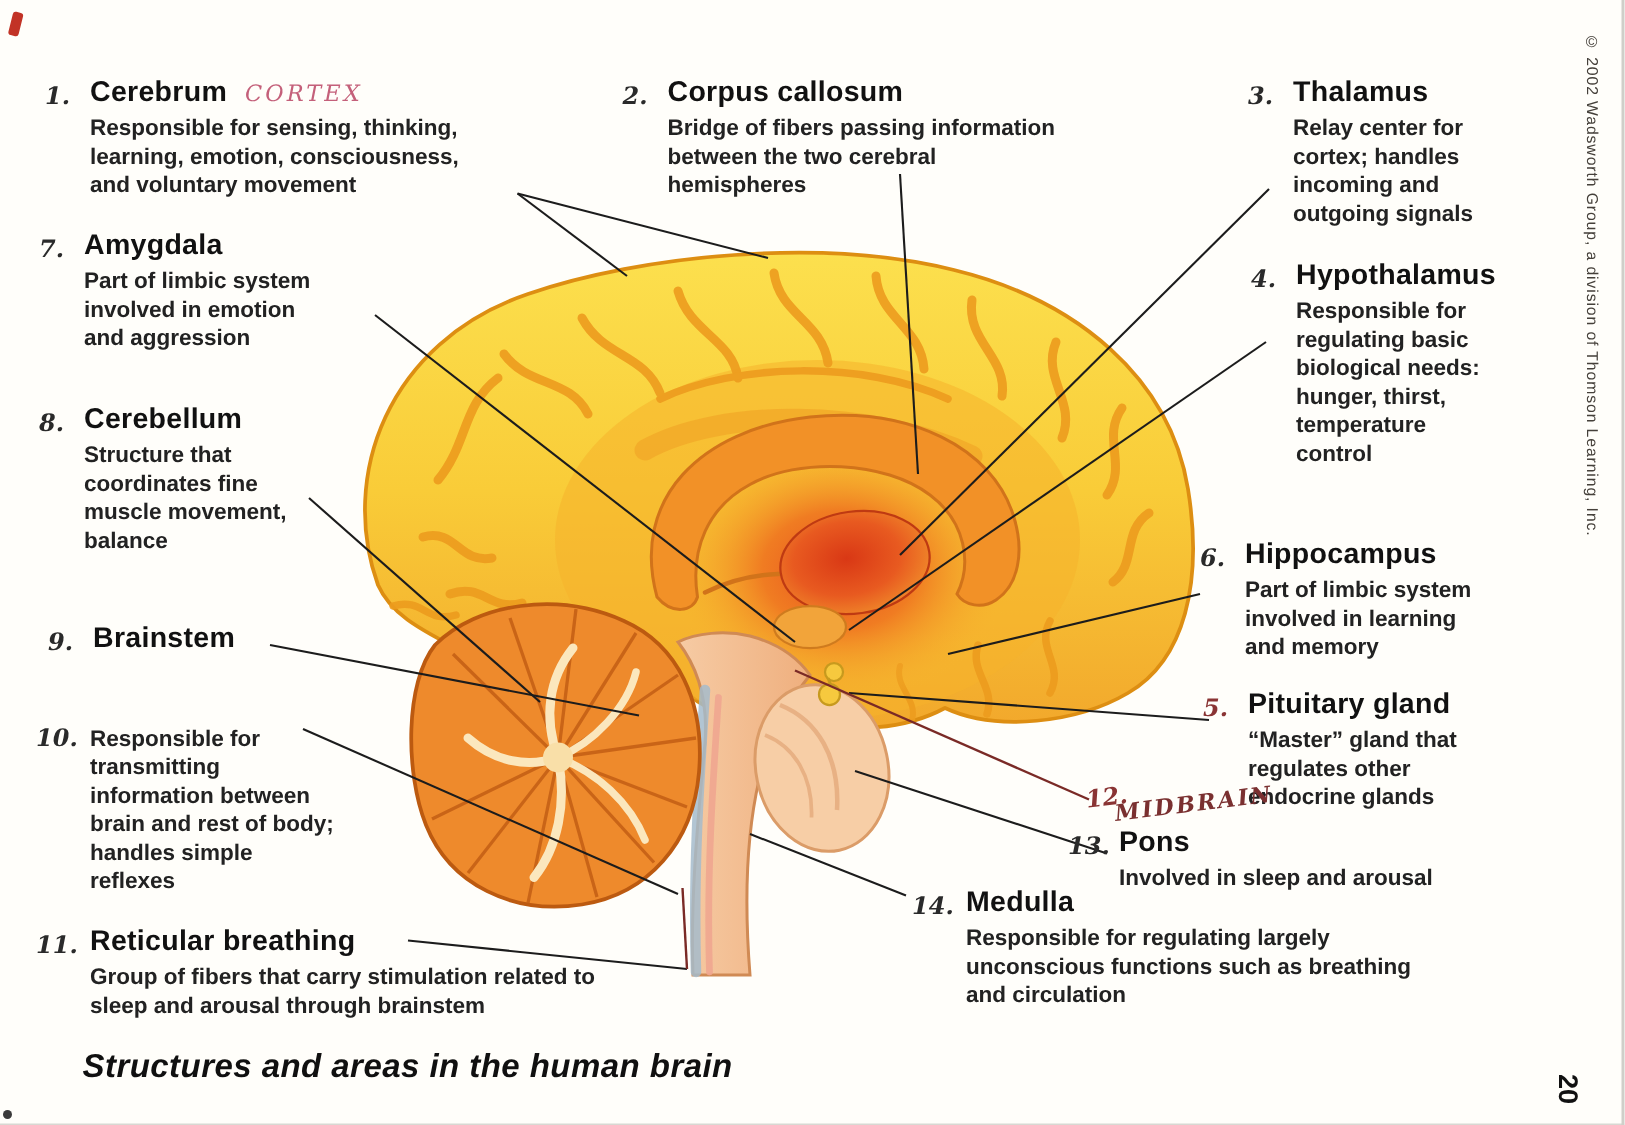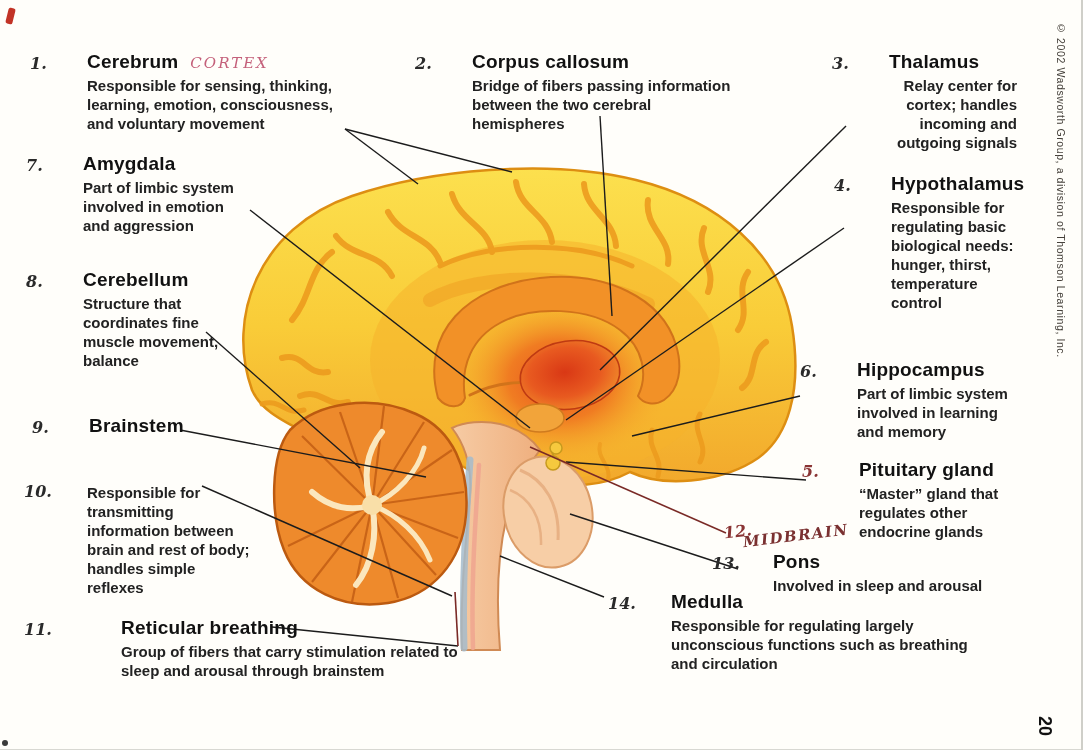--- a/index.html
+++ b/index.html
@@ -10,21 +10,21 @@
     box-shadow: inset -2px 0 0 #cfcfc9, inset 0 -1px 0 #d8d8d2;
   }
   #brain-svg { position:absolute; inset:0; width:1083px; height:750px; }
 
   .label { position:absolute; display:flex; align-items:flex-start; color:#1c1c1c; }
   .num {
     font-family:"DejaVu Serif", serif; font-style:italic; font-weight:600;
     font-size:16px; min-width:30px; flex-shrink:0; color:#2a2a2a; padding-top:2px;
   }
   .num.red { color:#8a3434; }
-  .txt { display:block;margin-left:27px; }
+  .txt { display:block; }
   .title-row { display:flex; align-items:baseline; }
   .title {
     font-weight:bold; font-size:19px; color:#111; letter-spacing:0.2px; line-height:1.1;
   }
   .annot {
     font-family:"DejaVu Serif", serif; font-style:italic;
     color:#c4607a; font-size:15px; letter-spacing:2px; margin-left:12px;
   }
   .desc {
     font-weight:bold; font-size:15px; line-height:1.27; color:#222; margin-top:3px;
@@ -208,21 +208,21 @@
     <div class="txt" style="width:275px;">
       <div class="title-row">
           <span class="title">Corpus callosum</span>
         </div>
       <div class="desc">Bridge of fibers passing information between the two cerebral hemispheres</div>
     </div>
   </div>
 
   <div class="label" style="left:832px; top:52px;">
     <span class="num">3.</span>
-    <div class="txt" style="width:128px;text-align:right;">
+    <div class="txt" style="width:128px;">
       <div class="title-row">
           <span class="title">Thalamus</span>
         </div>
       <div class="desc">Relay center for cortex; handles incoming and outgoing signals</div>
     </div>
   </div>
 
   <div class="label" style="left:834px; top:174px;">
     <span class="num">4.</span>
     <div class="txt" style="width:132px;">
@@ -282,21 +282,21 @@
     </div>
   </div>
 
   <div class="label" style="left:24px; top:480px;">
     <span class="num" style="min-width:36px;">10.</span>
     <div class="txt" style="width:165px;">
       <div class="desc">Responsible for transmitting information between brain and rest of body; handles simple reflexes</div>
     </div>
   </div>
 
-  <div class="label" style="left:24px; top:618px;gap:34px;">
+  <div class="label" style="left:24px; top:618px;">
     <span class="num" style="min-width:36px;">11.</span>
     <div class="txt" style="width:350px;">
       <div class="title-row">
           <span class="title">Reticular breathing</span>
         </div>
       <div class="desc">Group of fibers that carry stimulation related to sleep and arousal through brainstem</div>
     </div>
   </div>
 
   <div class="label handwritten-label" style="left:724px; top:514px;">
@@ -317,16 +317,17 @@
   <div class="label" style="left:608px; top:592px;">
     <span class="num" style="min-width:36px;">14.</span>
     <div class="txt" style="width:320px;">
       <div class="title-row">
           <span class="title">Medulla</span>
         </div>
       <div class="desc">Responsible for regulating largely unconscious functions such as breathing and circulation</div>
     </div>
   </div>
 
+  <div class="caption">Structures and areas in the human brain</div>
   <div class="copyright">© 2002 Wadsworth Group, a division of Thomson Learning, Inc.</div>
   <div class="page-number">20</div>
 
 </div>
 
 </body></html>

